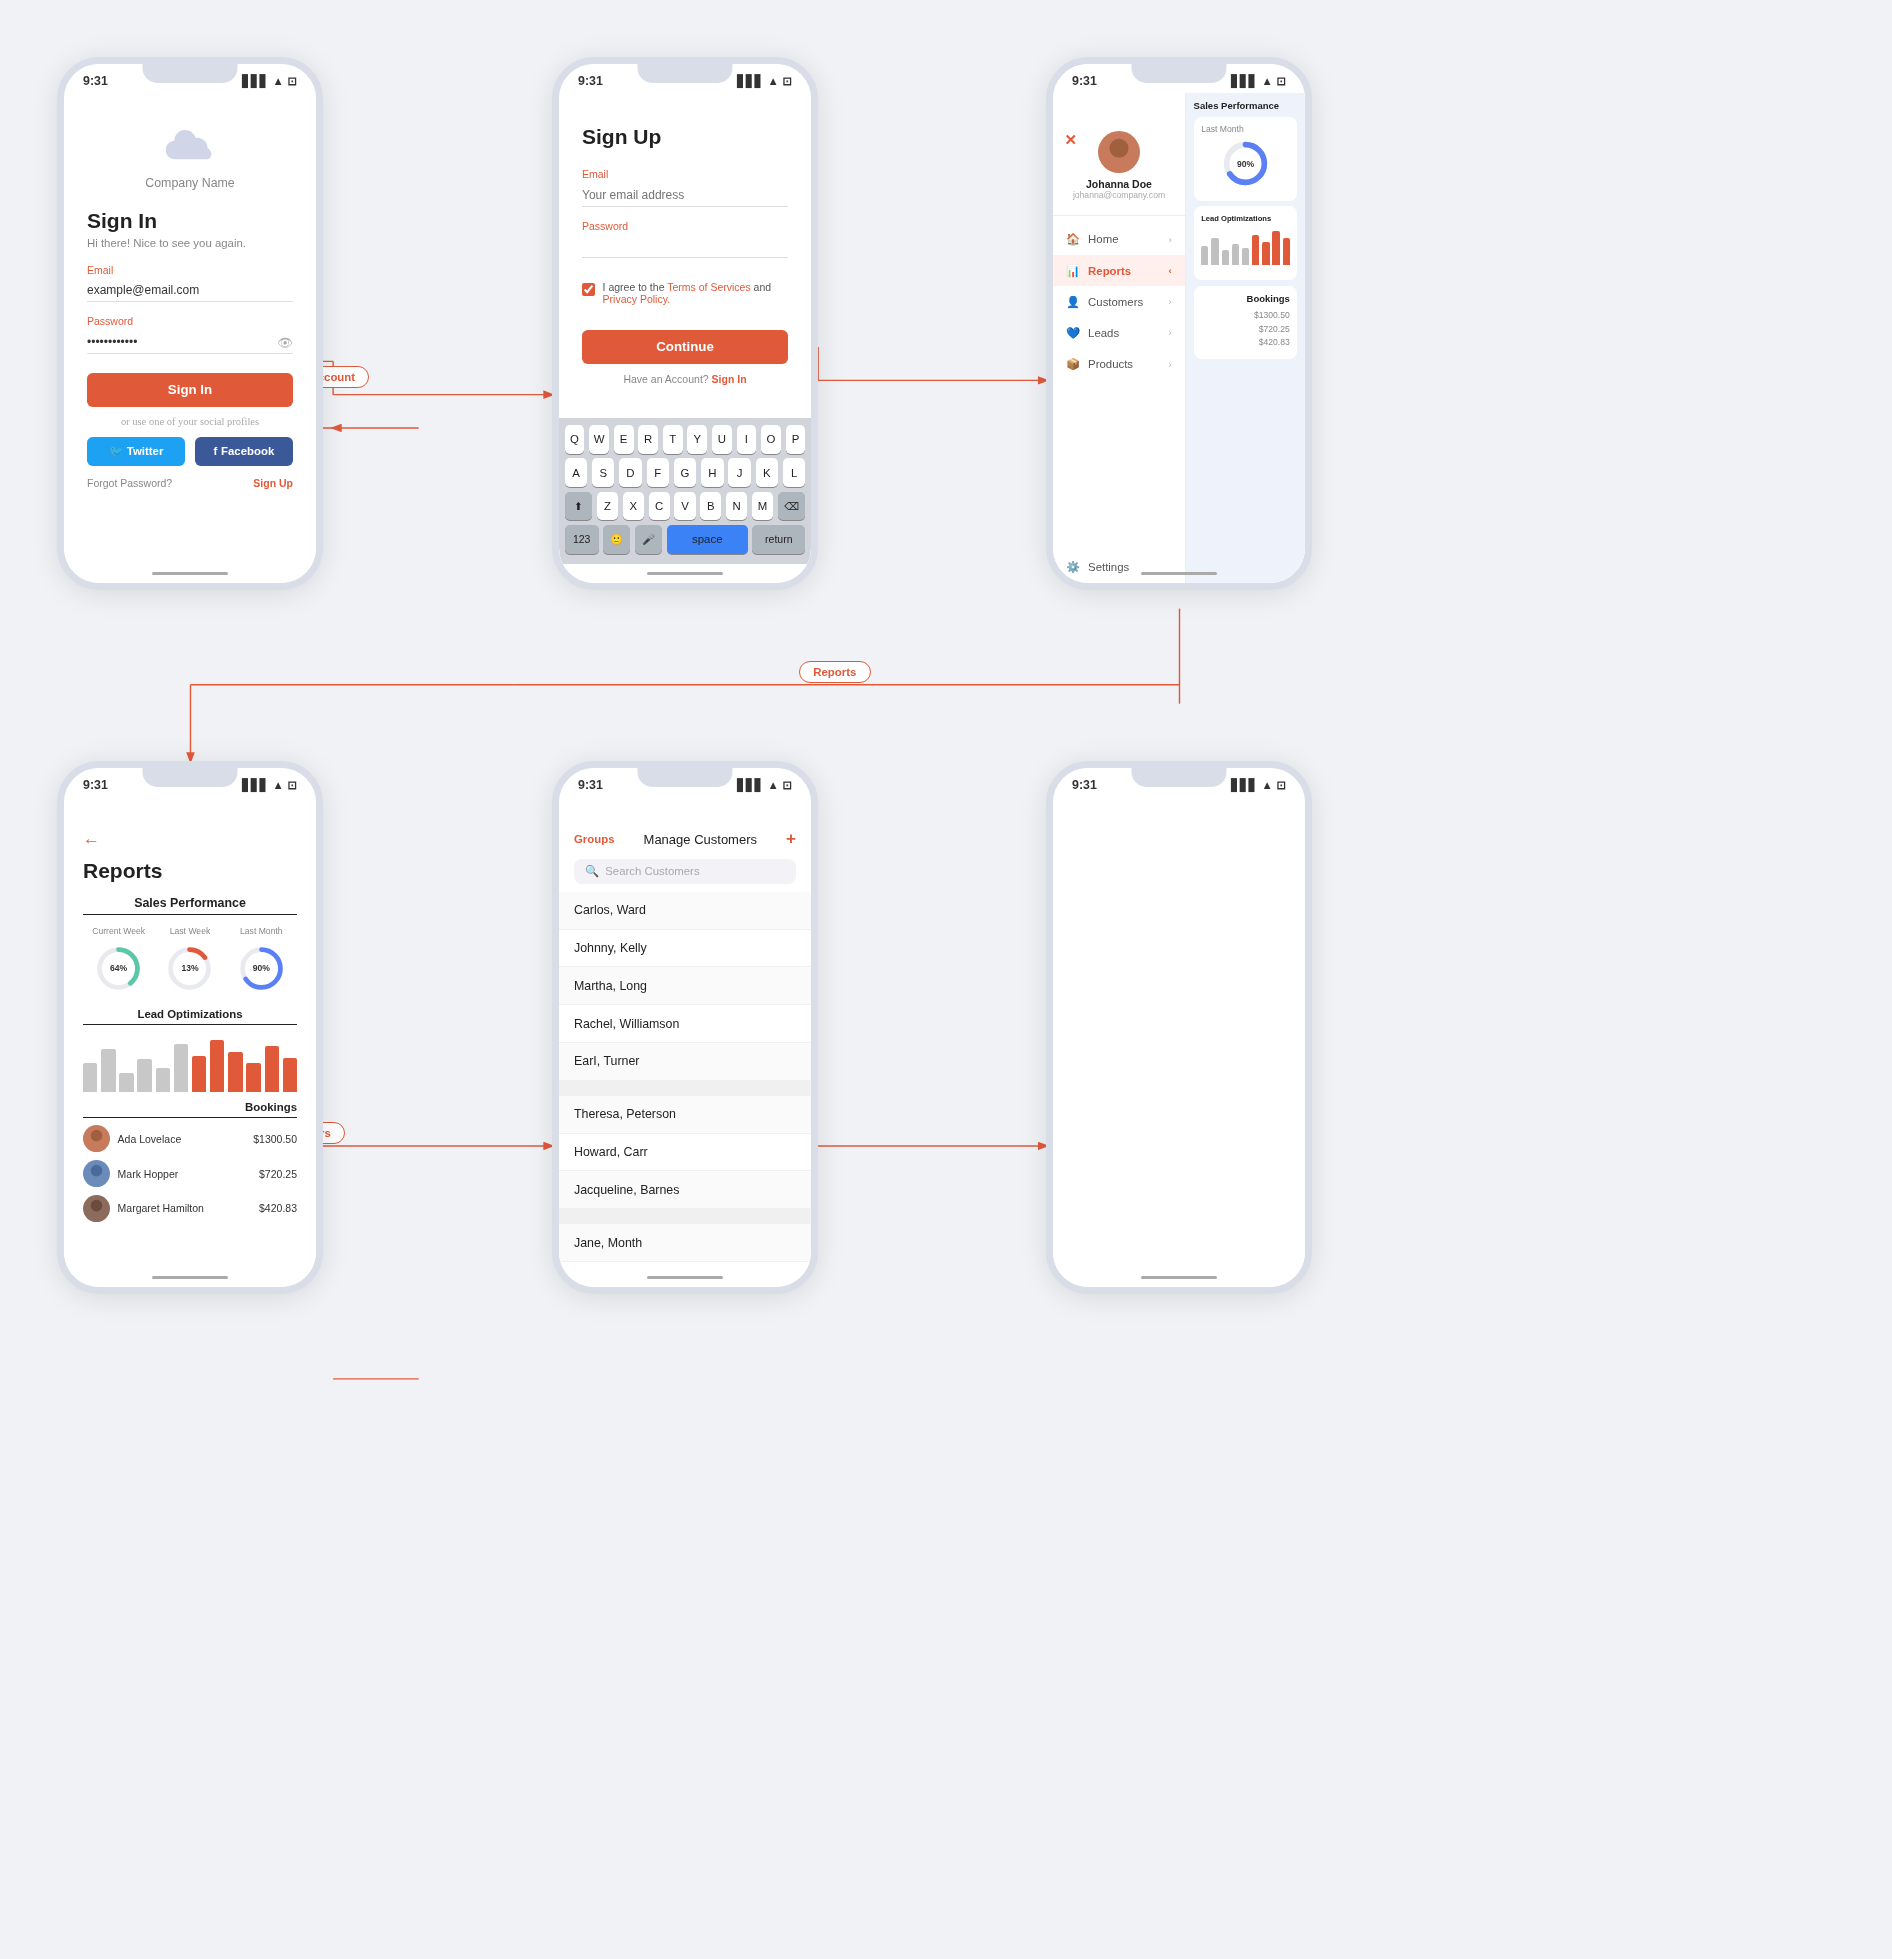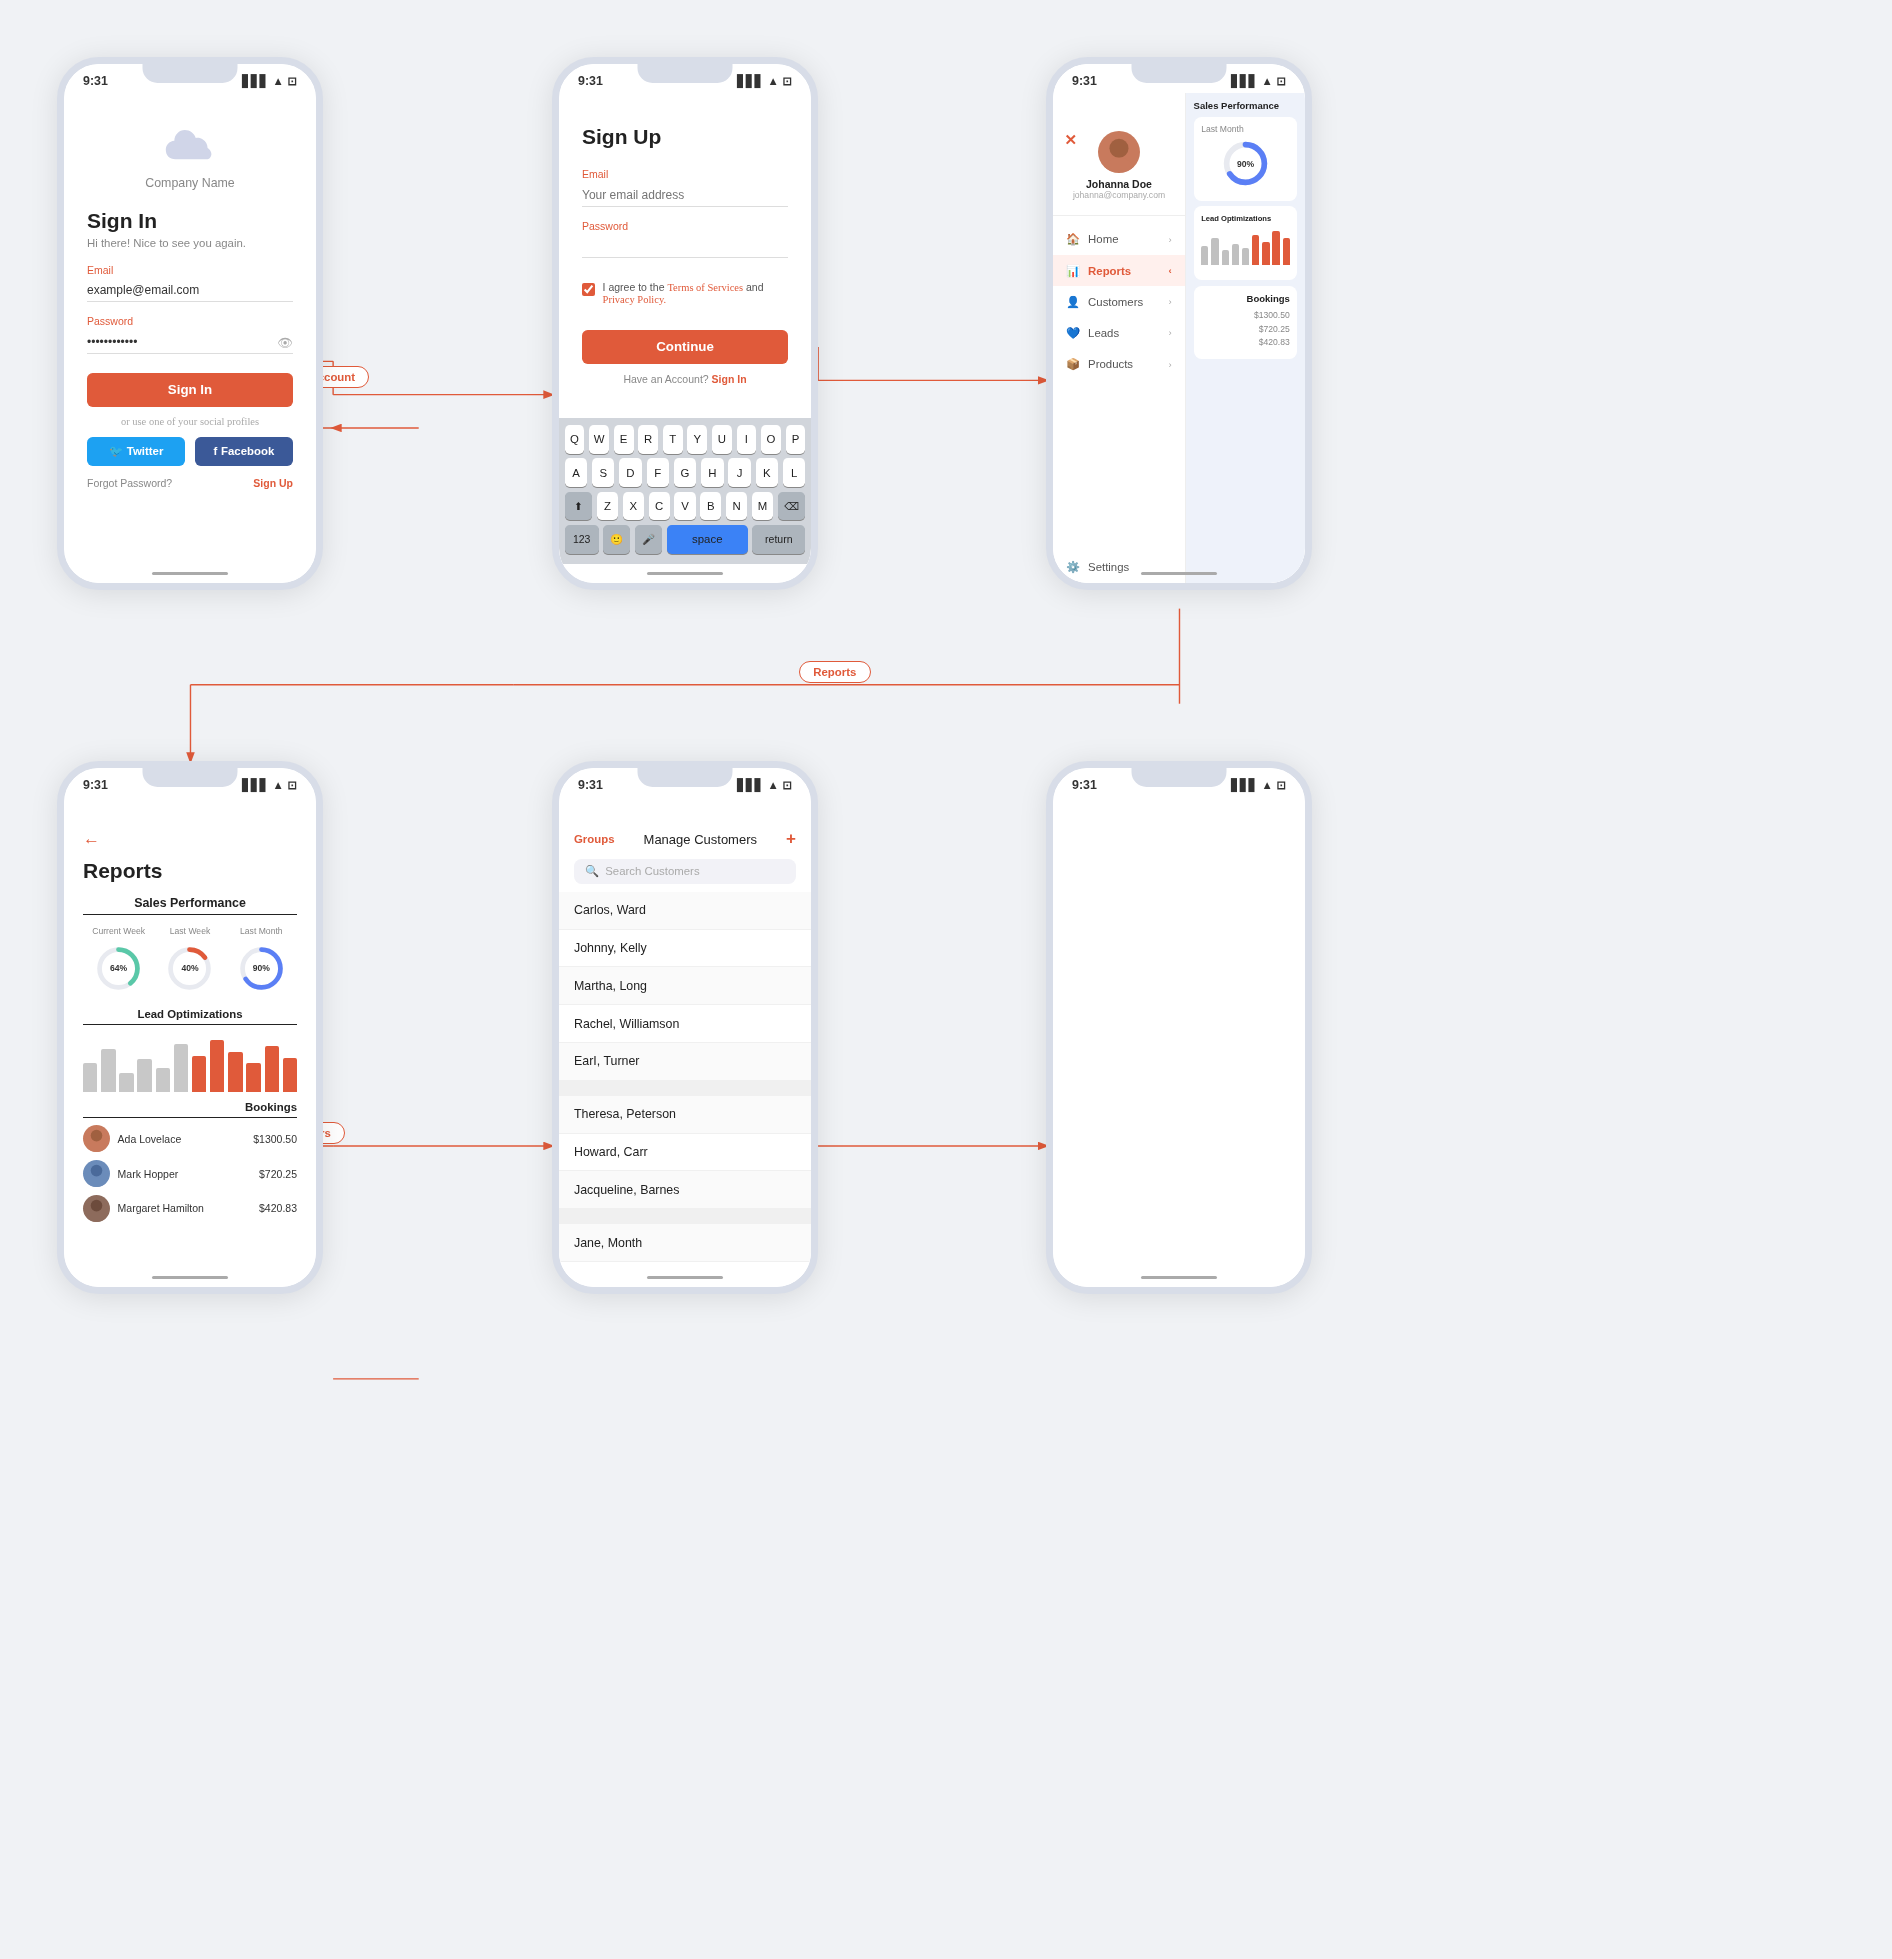--- a/index.html
+++ b/index.html
@@ -291,21 +291,21 @@
     
     .terms-row {
       display: flex;
       align-items: flex-start;
       gap: 7.6px;
       font-size: 10.5px;
       color: #555;
       margin: 9.5px 0;
     }
     .terms-row input[type=checkbox] { margin-top: 1.9px; accent-color: #e05a3a; }
-    .terms-link { color: #e05a3a; font-family: Liberation Serif, serif; }
+    .terms-link { color: #e05a3a; }
 
     
     .phone3 {
       width: 266px;
       height: 533px;
       left: 1046px;
       top: 57px;
     }
     .dashboard-screen { height: 100%; display: flex; }
 
@@ -862,21 +862,21 @@
           </div>
         </div>
 
         <div class="metric-col">
           <div class="metric-label">Last Week</div>
           <div class="donut-wrap">
             <svg width="53" height="53" viewBox="0 0 56 56">
               <circle cx="28" cy="28" r="20" fill="none" stroke="#e8eaf0" stroke-width="5"></circle>
               <circle cx="28" cy="28" r="20" fill="none" stroke="#e05a3a" stroke-width="5" stroke-dasharray="50 126" stroke-dashoffset="31" stroke-linecap="round" transform="rotate(-90 28 28)"></circle>
             </svg>
-            <span style="position:absolute;top:50%;left:50%;transform:translate(-50%,-50%);font-size:8.6px;font-weight:700;color:#333;">40%</span>
+            <span style="position:absolute;top:50%;left:50%;transform:translate(-50%,-50%);font-size:8.6px;font-weight:700;color:#333;">13%</span>
           </div>
         </div>
 
         <div class="metric-col">
           <div class="metric-label">Last Month</div>
           <div class="donut-wrap">
             <svg width="53" height="53" viewBox="0 0 56 56">
               <circle cx="28" cy="28" r="20" fill="none" stroke="#e8eaf0" stroke-width="5"></circle>
               <circle cx="28" cy="28" r="20" fill="none" stroke="#5b7ff5" stroke-width="5" stroke-dasharray="113 126" stroke-dashoffset="31" stroke-linecap="round" transform="rotate(-90 28 28)"></circle>
             </svg>

